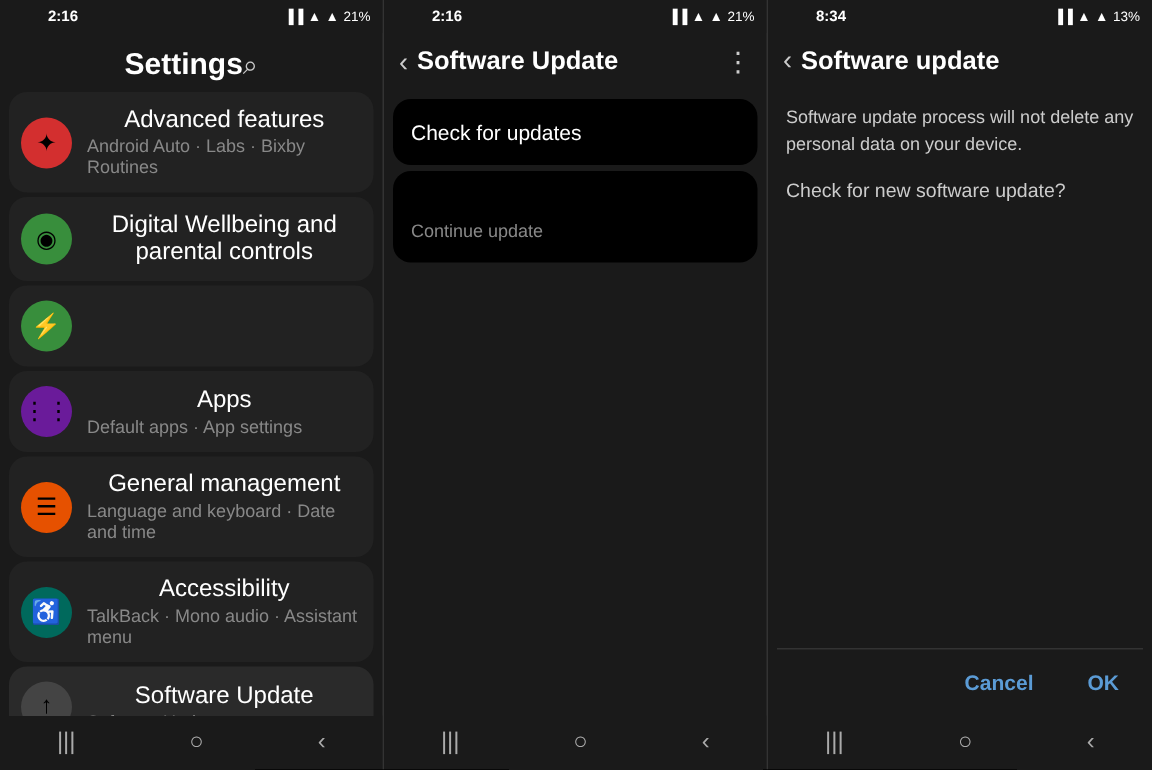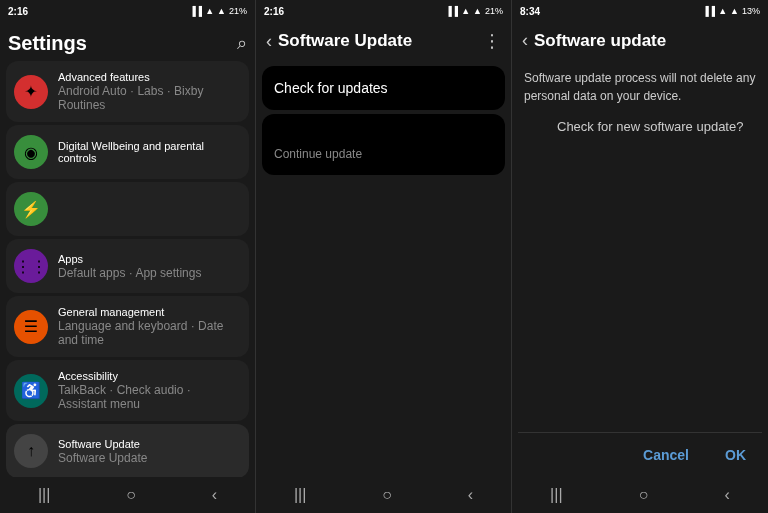--- a/index.html
+++ b/index.html
@@ -24,20 +24,21 @@
 
     
     .status-bar {
       height: 22px;
       background: #1a1a1a;
       display: flex;
       align-items: center;
       justify-content: space-between;
       padding: 0 8px;
       flex-shrink: 0;
+      margin-left: 24px;
     }
     .status-bar-left {
       font-size: 10px;
       color: #fff;
       font-weight: 600;
     }
     .status-bar-right {
       display: flex;
       align-items: center;
       gap: 3px;
@@ -62,24 +63,24 @@
       padding: 6px 16px;
     }
 
     
     .panel-1 {
       width: 256px;
       border-right: 1px solid #333;
     }
 
     .settings-header {
-      padding: 10px 8px 6px;
-      display: flex;
-      align-items: center;
-      justify-content: space-between;
+      padding: 10px 20px 6px;
+      display: flex;
+      align-items: center;
+      justify-content: center;
       flex-shrink: 0;
     }
     .settings-title {
       font-size: 20px;
       font-weight: 600;
       color: #fff;
     }
     .search-icon-btn {
       color: #ccc;
       font-size: 18px;
@@ -117,23 +118,24 @@
     }
     .icon-red { background: #d32f2f; }
     .icon-green { background: #388e3c; }
     .icon-purple { background: #6a1b9a; }
     .icon-orange { background: #e65100; }
     .icon-teal { background: #00695c; }
     .icon-gray { background: #444; }
 
     .item-text { flex: 1; }
     .item-title {
-      font-size: 11px;
+      font-size: 16px;
       color: #fff;
       font-weight: 500;
+      text-align: center;
     }
     .item-subtitle {
       font-size: 12px;
       color: #888;
       margin-top: 1px;
     }
 
     
     .panel-2 {
       width: 256px;
@@ -206,21 +208,20 @@
     .dialog-message {
       font-size: 12px;
       color: #ccc;
       line-height: 1.5;
       margin-bottom: 12px;
     }
     .dialog-question {
       font-size: 13px;
       color: #ccc;
       line-height: 1.5;
-      margin-left: 33px;
     }
 
     .dialog-buttons {
       display: flex;
       justify-content: flex-end;
       padding: 10px 16px;
       gap: 24px;
       flex-shrink: 0;
     }
     .dialog-btn {
@@ -287,21 +288,21 @@
       <div class="item-icon icon-orange">☰</div>
       <div class="item-text">
         <div class="item-title">General management</div>
         <div class="item-subtitle">Language and keyboard · Date and time</div>
       </div>
     </div>
       <div class="settings-item">
       <div class="item-icon icon-teal">♿</div>
       <div class="item-text">
         <div class="item-title">Accessibility</div>
-        <div class="item-subtitle">TalkBack · Check audio · Assistant menu</div>
+        <div class="item-subtitle">TalkBack · Mono audio · Assistant menu</div>
       </div>
     </div>
       <div class="settings-item active">
       <div class="item-icon icon-gray">↑</div>
       <div class="item-text">
         <div class="item-title">Software Update</div>
         <div class="item-subtitle">Software Update</div>
       </div>
     </div>
       <div class="settings-item">

